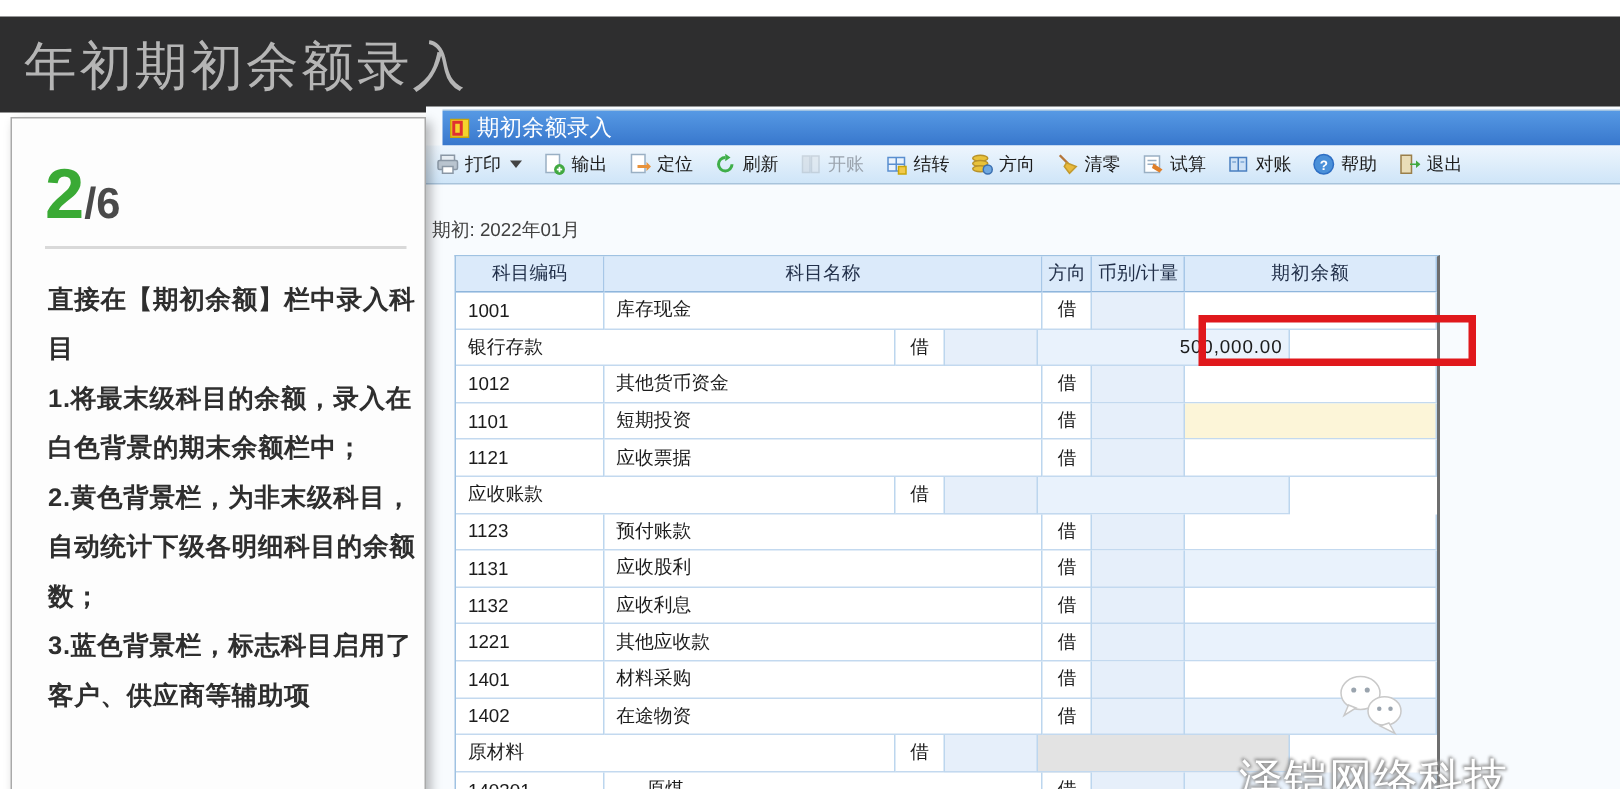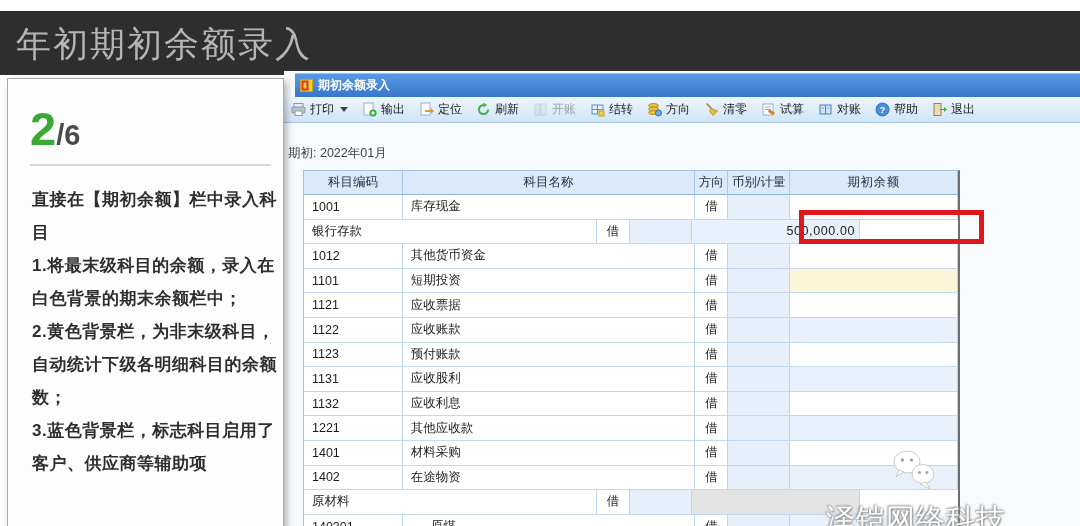--- a/index.html
+++ b/index.html
@@ -20,21 +20,21 @@
   .card-divider { position:absolute; left:22px; top:85px; width:241px; height:2px; background:#d9d9d9; }
   .card-text { position:absolute; left:24px; top:104px; width:245px; font-size:17px; font-weight:bold;
                color:#2e2e2e; line-height:33px; letter-spacing:.5px; }
   .card-text p { margin:0; }
 
   
   .appwin { position:absolute; left:284px; top:71px; width:796px; height:455px; background:#f8fbfe; z-index:1; }
   .titlebar { position:absolute; left:11px; right:0; top:2px; height:24px;
               background:linear-gradient(#5699e4,#3877cc); display:flex; align-items:center;
               border-top:1px solid #9fc2e2; }
-  .titlebar-text { color:#fff; font-size:12px; margin-left:5px;font-weight:bold; }
+  .titlebar-text { color:#fff; font-size:15px; margin-left:5px; }
   .title-icon { width:13px; height:13px; margin-left:5px; }
   .toolbar { position:absolute; left:0; right:0; top:26px; height:26px;
              background:linear-gradient(#eef6fd,#cfe5f8); border-bottom:1px solid #a8c3db;
              display:flex; align-items:center; padding-left:0; }
   .tbtn { display:inline-flex; align-items:center; gap:4px; padding:2px 7px; font-size:12px;
           color:#1b1b1b; white-space:nowrap; cursor:default;justify-content:space-between; }
   .tbtn.disabled { color:#9aa3ad; }
   .tbtn.disabled svg { opacity:.45; }
   .caret { width:0; height:0; border-left:4px solid transparent; border-right:4px solid transparent;
            border-top:5px solid #444; margin-left:2px; }
@@ -248,21 +248,20 @@
 
   <div class="g-row">
     <div class="g-cell c-code">1121</div>
     <div class="g-cell c-name">应收票据</div>
     <div class="g-cell c-dir">借</div>
     <div class="g-cell c-cur"></div>
     <div class="g-cell c-bal bal-white"></div>
   </div>
 
   <div class="g-row">
-    <div class="g-cell c-code">1122</div>
     <div class="g-cell c-name">应收账款</div>
     <div class="g-cell c-dir">借</div>
     <div class="g-cell c-cur"></div>
     <div class="g-cell c-bal bal-blue"></div>
   </div>
 
   <div class="g-row">
     <div class="g-cell c-code">1123</div>
     <div class="g-cell c-name">预付账款</div>
     <div class="g-cell c-dir">借</div>

